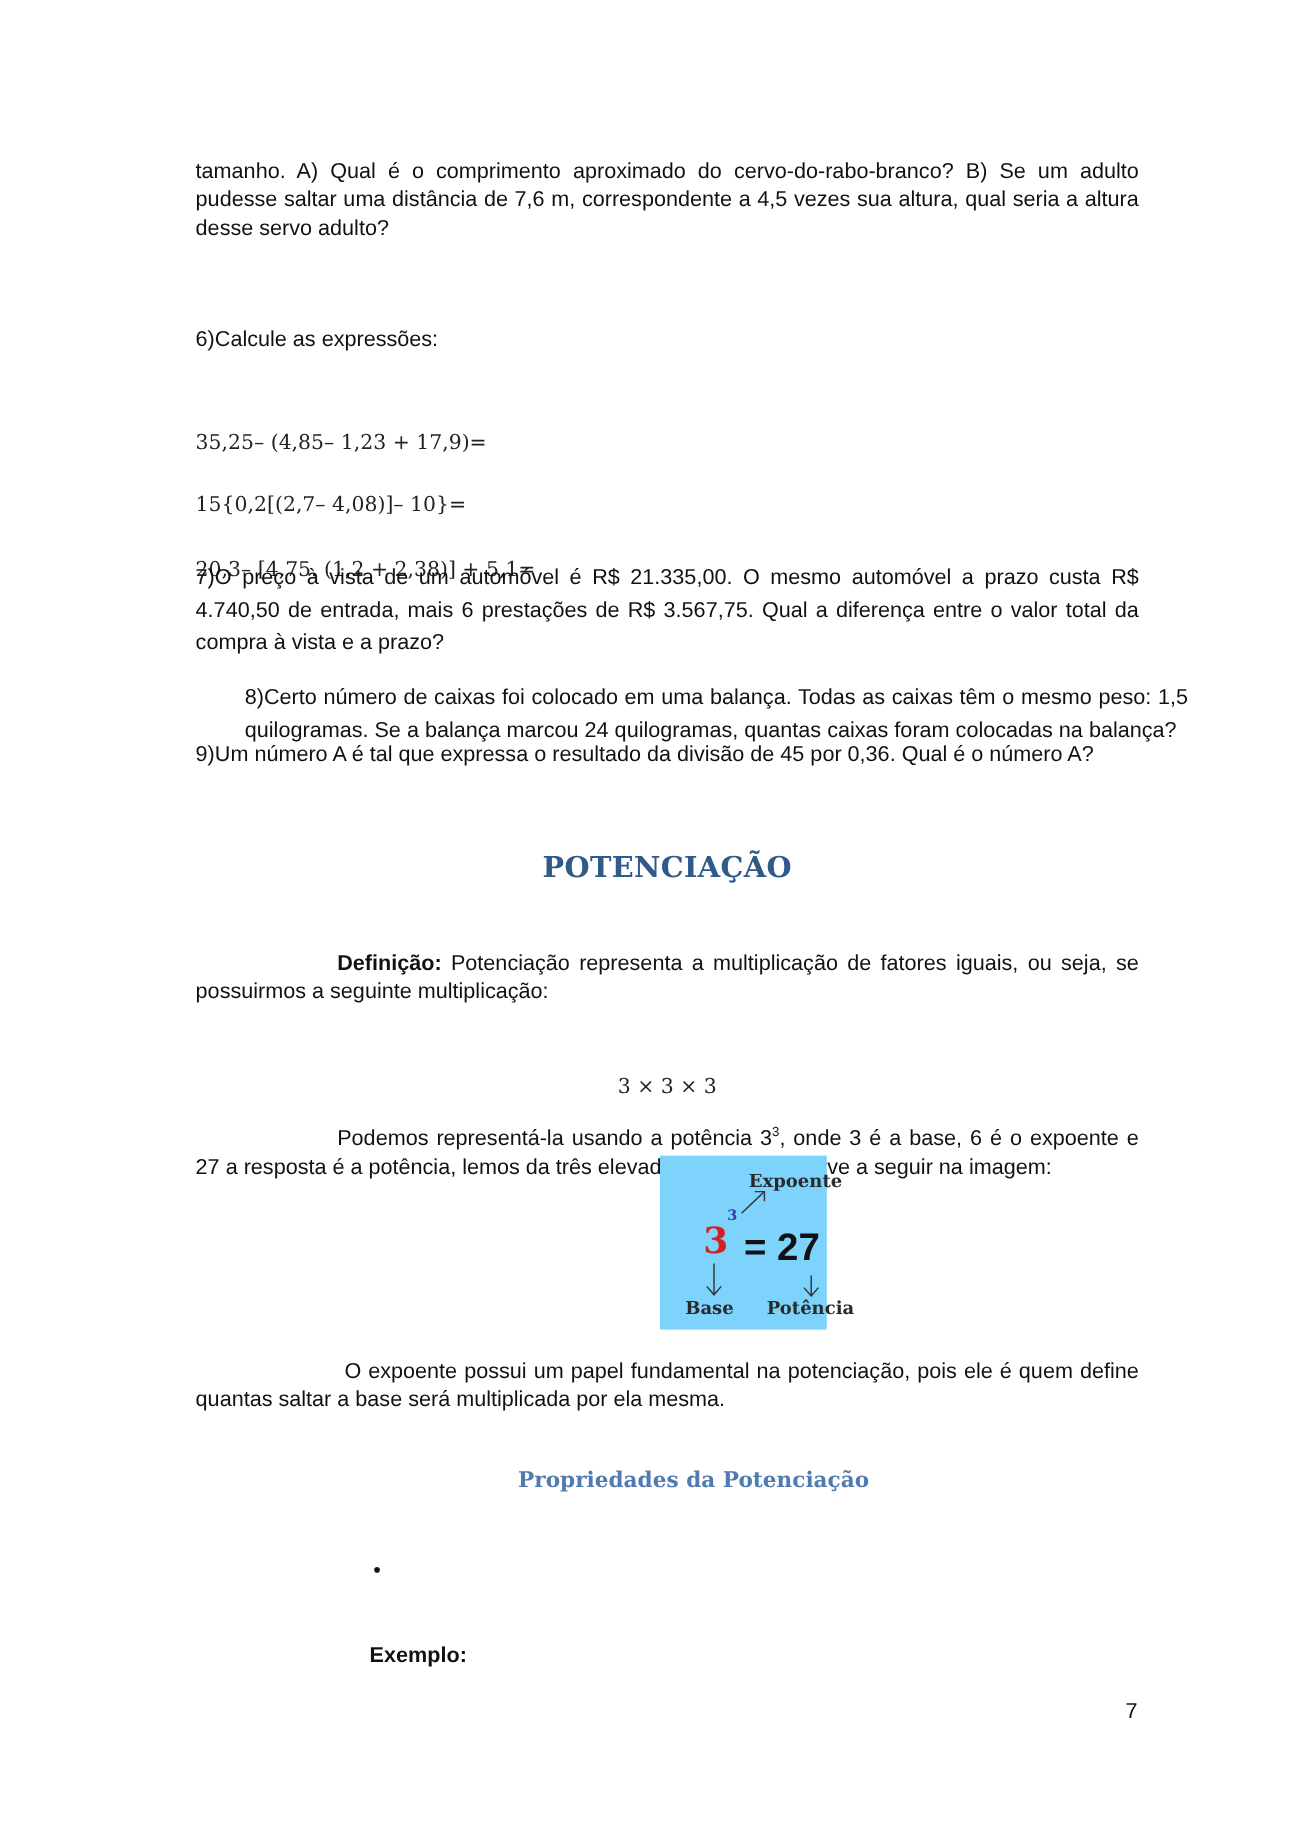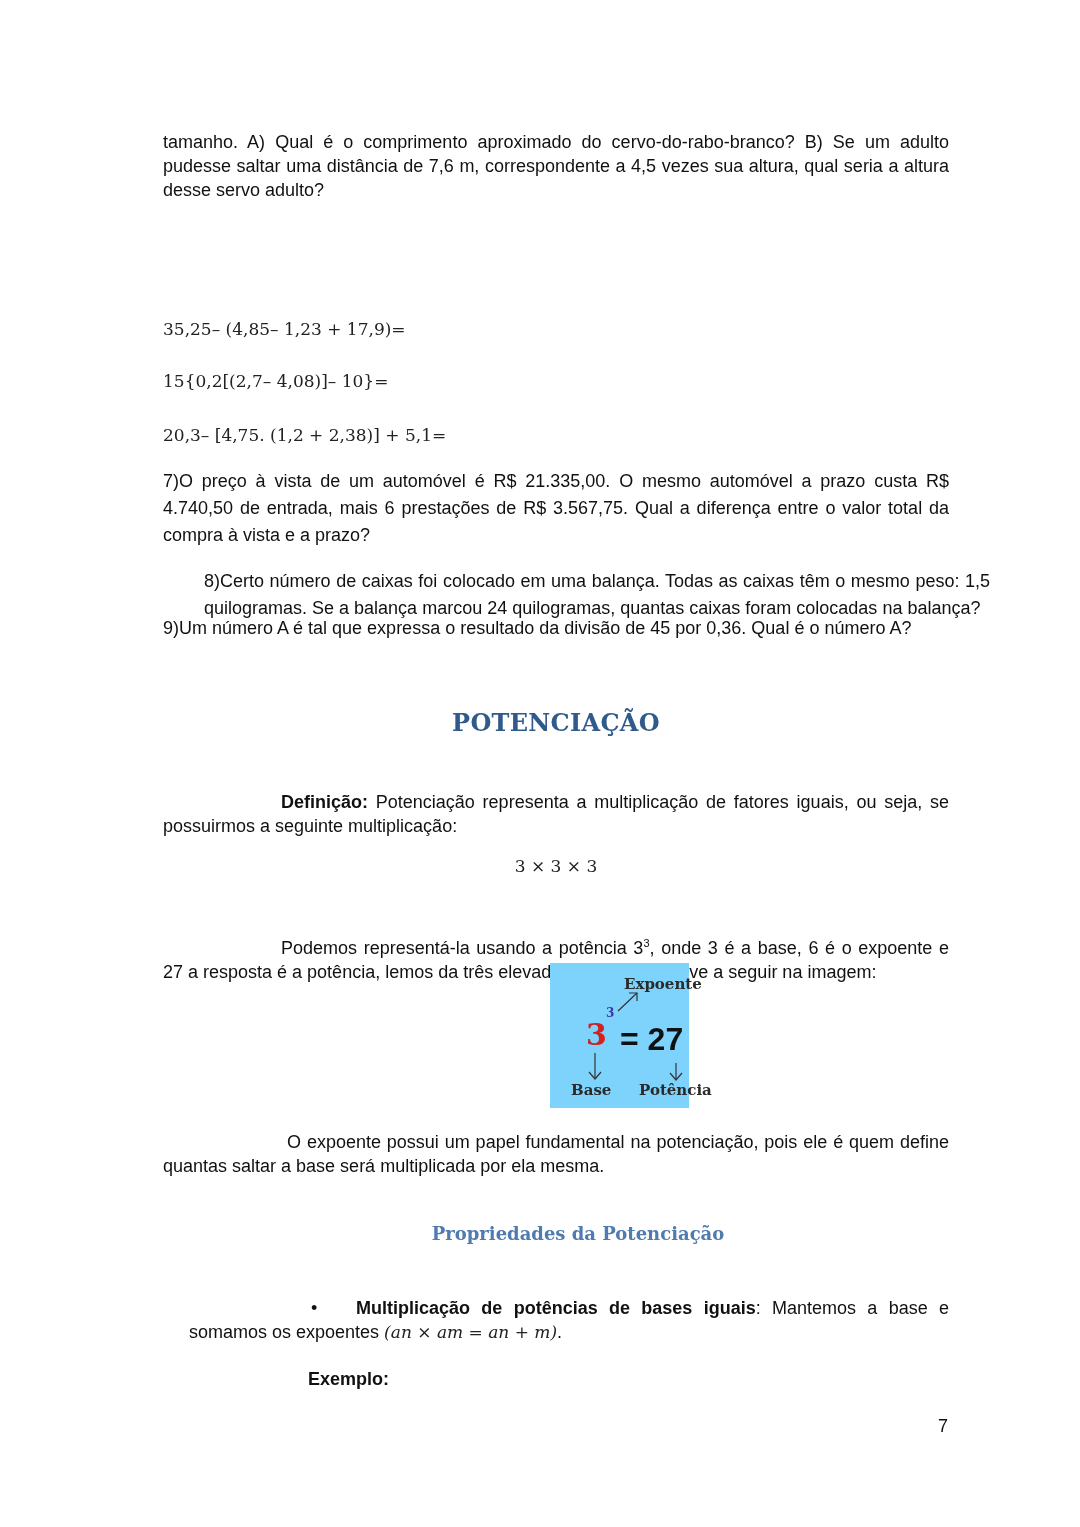--- a/index.html
+++ b/index.html
@@ -29,20 +29,21 @@
       font-size: 18px;
       line-height: 24px;
       text-align: justify;
       text-align-last: left;
     }
     .para.wide-lh { line-height: 27px; }
     .math {
       font-family: "DejaVu Serif", serif;
       font-size: 17px;
       color: #222;
+      margin-top: 40px;
     }
     .heading-main {
       position: absolute;
       left: 0; width: 1112px;
       text-align: center;
       font-family: "DejaVu Serif", serif;
       font-weight: bold;
       font-size: 24px;
       color: #2f5a8a;
       letter-spacing: 0.3px;
@@ -110,20 +111,21 @@
       font-size: 18px;
     }
   </style>
 </head>
 <body>
 
 <div class="page">
 
   <p class="para" style="top:130px;">tamanho. A) Qual é o comprimento aproximado do cervo-do-rabo-branco? B) Se um adulto pudesse saltar uma distância de 7,6 m, correspondente a 4,5 vezes sua altura, qual seria a altura desse servo adulto?</p>
 
+  <p class="para" style="top:270px;">6)Calcule as expressões:</p>
   <p class="abs math" style="left:163px; top:319px;">35,25– (4,85– 1,23 + 17,9)=</p>
   <p class="abs math" style="left:163px; top:371px;">15{0,2[(2,7– 4,08)]– 10}=</p>
   <p class="abs math" style="left:163px; top:425px;">20,3– [4,75. (1,2 + 2,38)] + 5,1=</p>
 
   <p class="para wide-lh" style="top:468px;">7)O preço à vista de um automóvel é R$ 21.335,00. O mesmo automóvel a prazo custa R$ 4.740,50 de entrada, mais 6 prestações de R$ 3.567,75. Qual a diferença entre o valor total da compra à vista e a prazo?</p>
 
   <p class="para wide-lh" style="top:568px;margin-left:41px;">8)Certo número de caixas foi colocado em uma balança. Todas as caixas têm o mesmo peso: 1,5 quilogramas. Se a balança marcou 24 quilogramas, quantas caixas foram colocadas na balança?</p>
 
   <p class="para" style="top:616px;">9)Um número A é tal que expressa o resultado da divisão de 45 por 0,36. Qual é o número A?</p>
 
@@ -159,20 +161,17 @@
     <span class="lbl" style="left:89px; top:118px;text-align:right;">Potência</span>
   </div>
 
   <p class="para" style="top:1130px;">
     <span class="indent" style="width:124px;"></span><span>O expoente possui um papel fundamental na potenciação, pois ele é quem define quantas saltar a base será multiplicada por ela mesma.</span>
   </p>
 
   <h2 class="heading-sub" style="top:1223px;">Propriedades da Potenciação</h2>
 
   <span class="bullet">•</span>
-  <p class="para" style="left:189px; width:760px; top:1296px;">
-    <span style="display:inline-block; width:167px;"></span><span class="bold">Multiplicação de potências de bases iguais</span><span>: Mantemos a base e somamos os expoentes </span><span class="math" style="font-style:italic;">(an × am = an + m)</span><span>.</span>
-  </p>
 
   <p class="abs bold" style="left:308px; top:1369px; font-size:18px;">Exemplo:</p>
 
   <span class="page-number">7</span>
 </div>
 
 </body></html>

